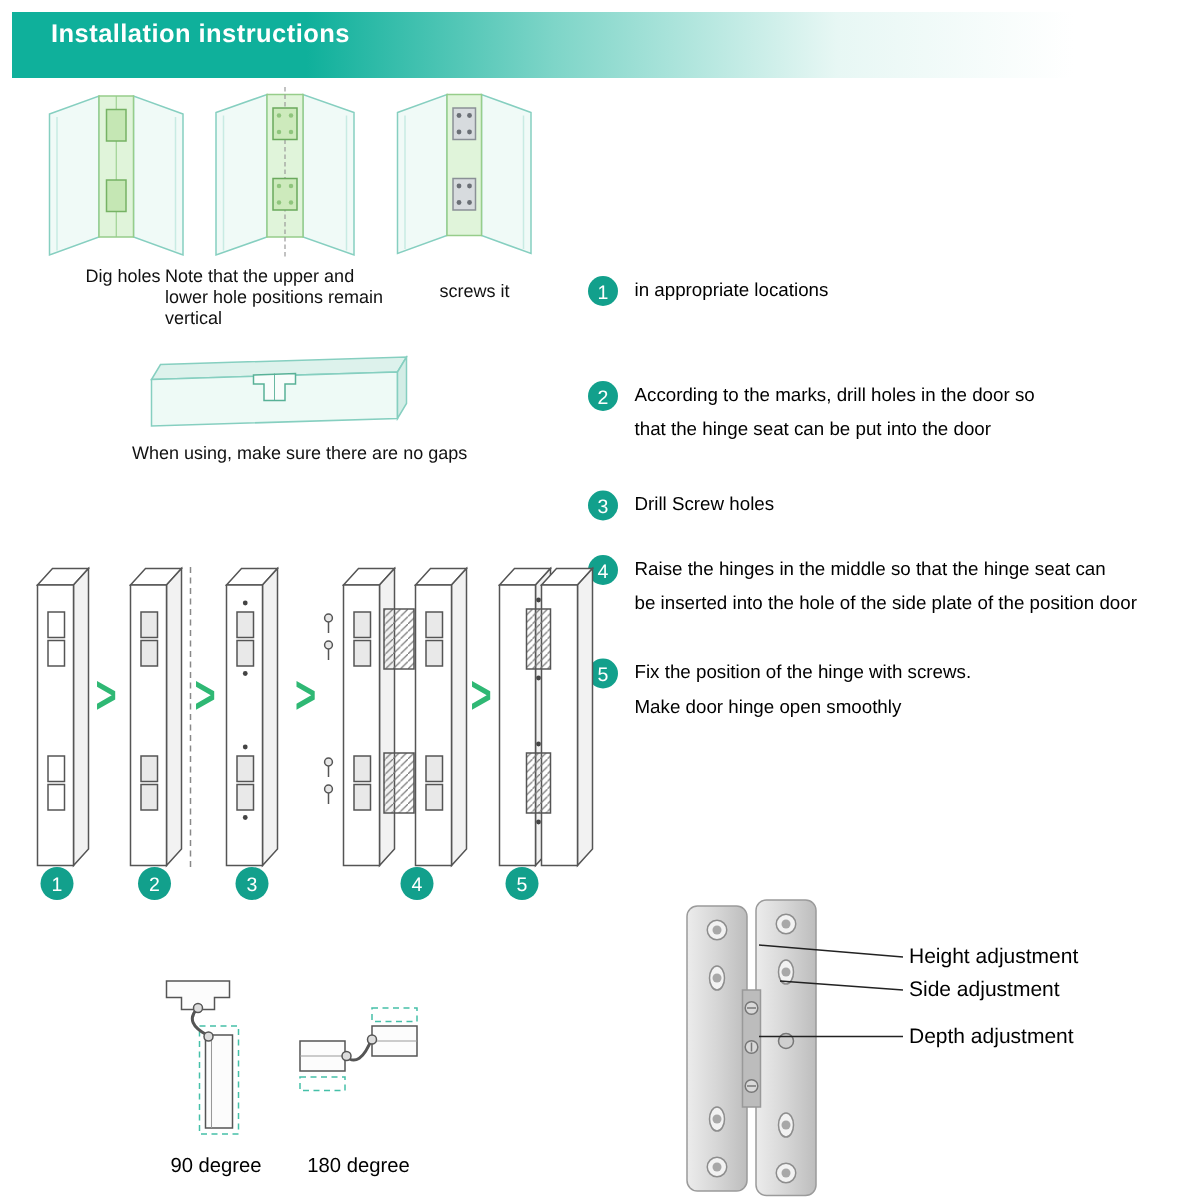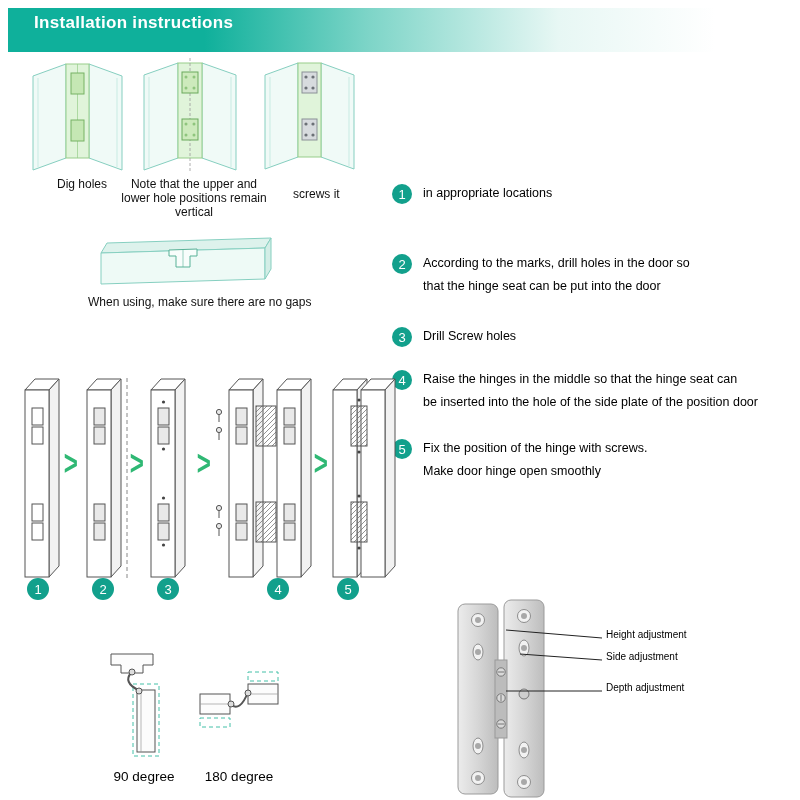--- a/index.html
+++ b/index.html
@@ -3,31 +3,31 @@
 <meta charset="utf-8">
 <style>
   html,body{margin:0;padding:0;background:#fff;}
   .page{position:relative;width:800px;height:800px;background:#fff;
         font-family:"Liberation Sans",sans-serif;overflow:hidden;color:#000;}
   .banner{position:absolute;left:8px;top:8px;width:786px;height:44px;box-sizing:border-box;
         background:linear-gradient(90deg,#0fb09b 0%,#0fb09b 25%,#7ed5c8 46%,#e7f7f4 70%,#ffffff 90%);
         color:#fff;font-size:17px;font-weight:600;line-height:30px;padding-left:26px;letter-spacing:.3px;}
   .fig{position:absolute;}
   .caption{position:absolute;font-size:12px;color:#111;white-space:nowrap;}
-  .caption-c{text-align:center;white-space:normal;}
+  .caption-c{text-align:left;white-space:normal;}
   .instr{position:absolute;left:392px;display:flex;gap:11px;align-items:flex-start;}
   .num-circle{flex:0 0 auto;width:20px;height:20px;border-radius:50%;background:#12a08c;color:#fff;
         font-size:13px;display:flex;align-items:center;justify-content:center;margin-top:2px;}
   .instr-text{font-size:12.5px;line-height:23px;color:#000;white-space:nowrap;}
   .seq-circle{position:absolute;width:22px;height:22px;border-radius:50%;background:#12a08c;color:#fff;
         font-size:13px;display:flex;align-items:center;justify-content:center;}
   .arrow{position:absolute;color:#2fb874;font-size:23px;font-weight:bold;
         transform:scale(1.05,1.55);transform-origin:center;}
   .angle-label{position:absolute;color:#000000;font-size:13.5px;text-align:center;white-space:nowrap;}
-  .adj-label{position:absolute;left:606px;font-size:10px;color:#000;white-space:nowrap;}
+  .adj-label{position:absolute;left:606px;font-size:14px;color:#000;white-space:nowrap;}
   svg{display:block;}
 </style>
 </head>
 <body>
 
 <div class="page">
 
   <div class="banner">
     <span>Installation instructions</span>
   </div>

